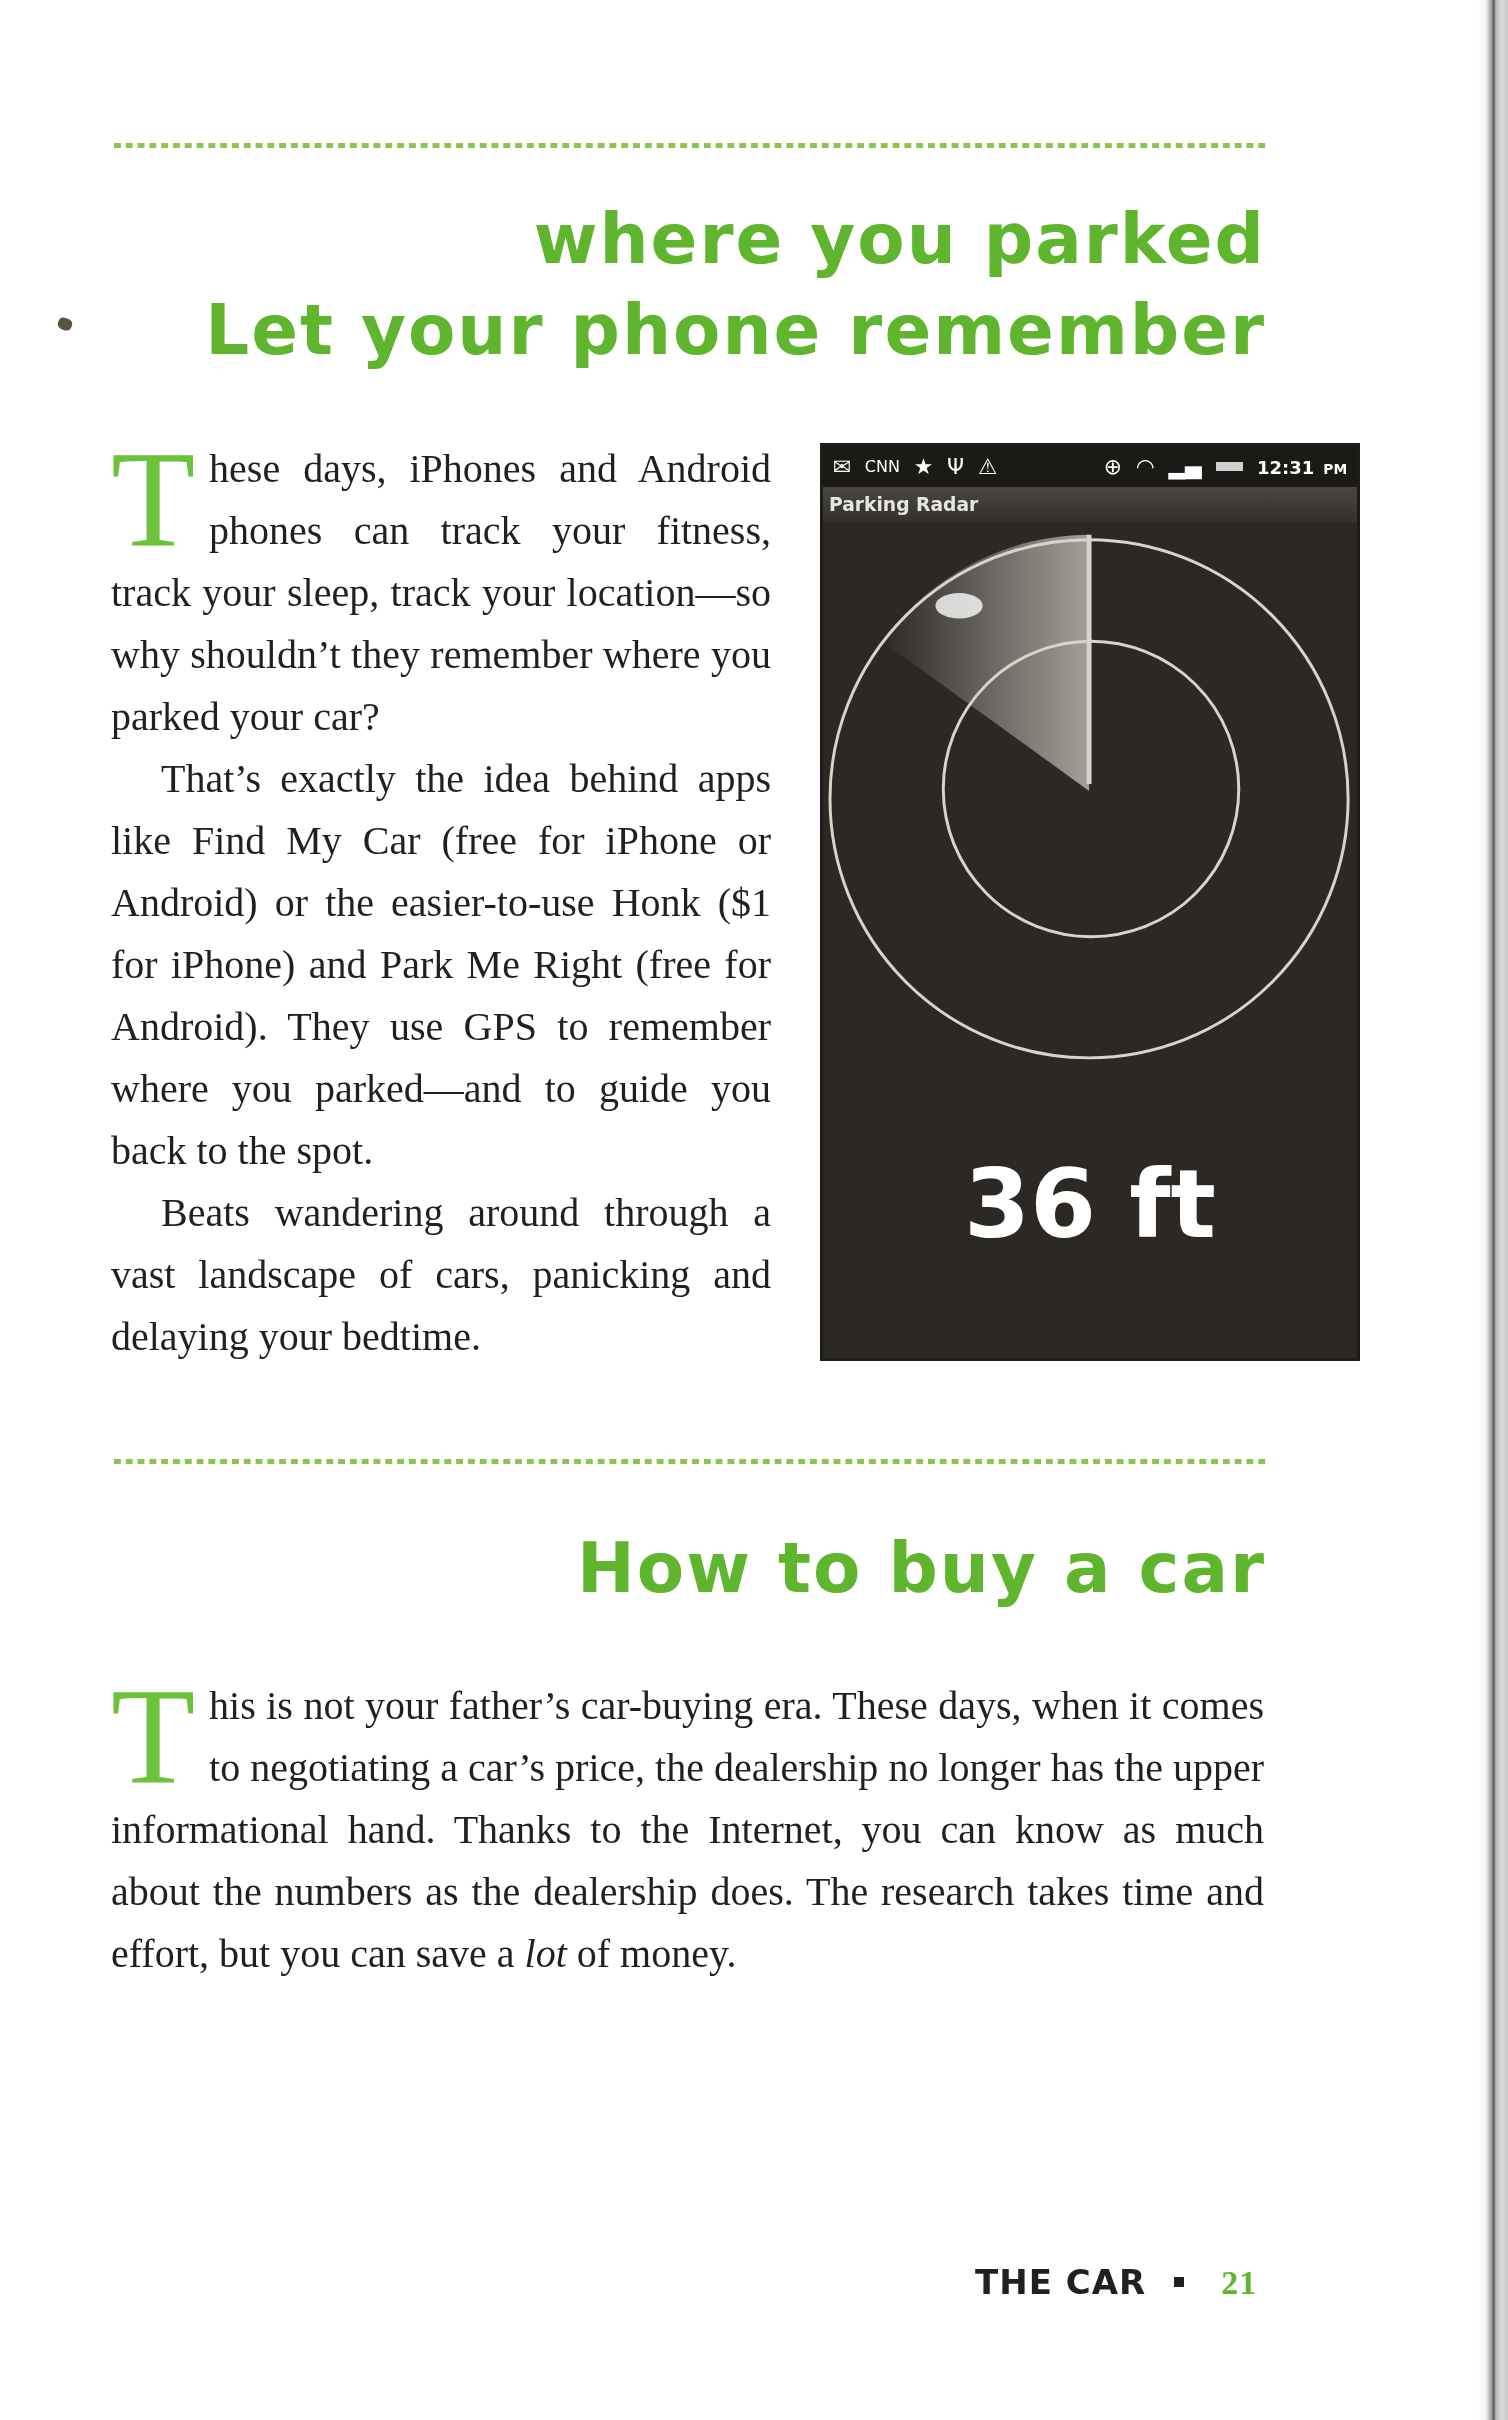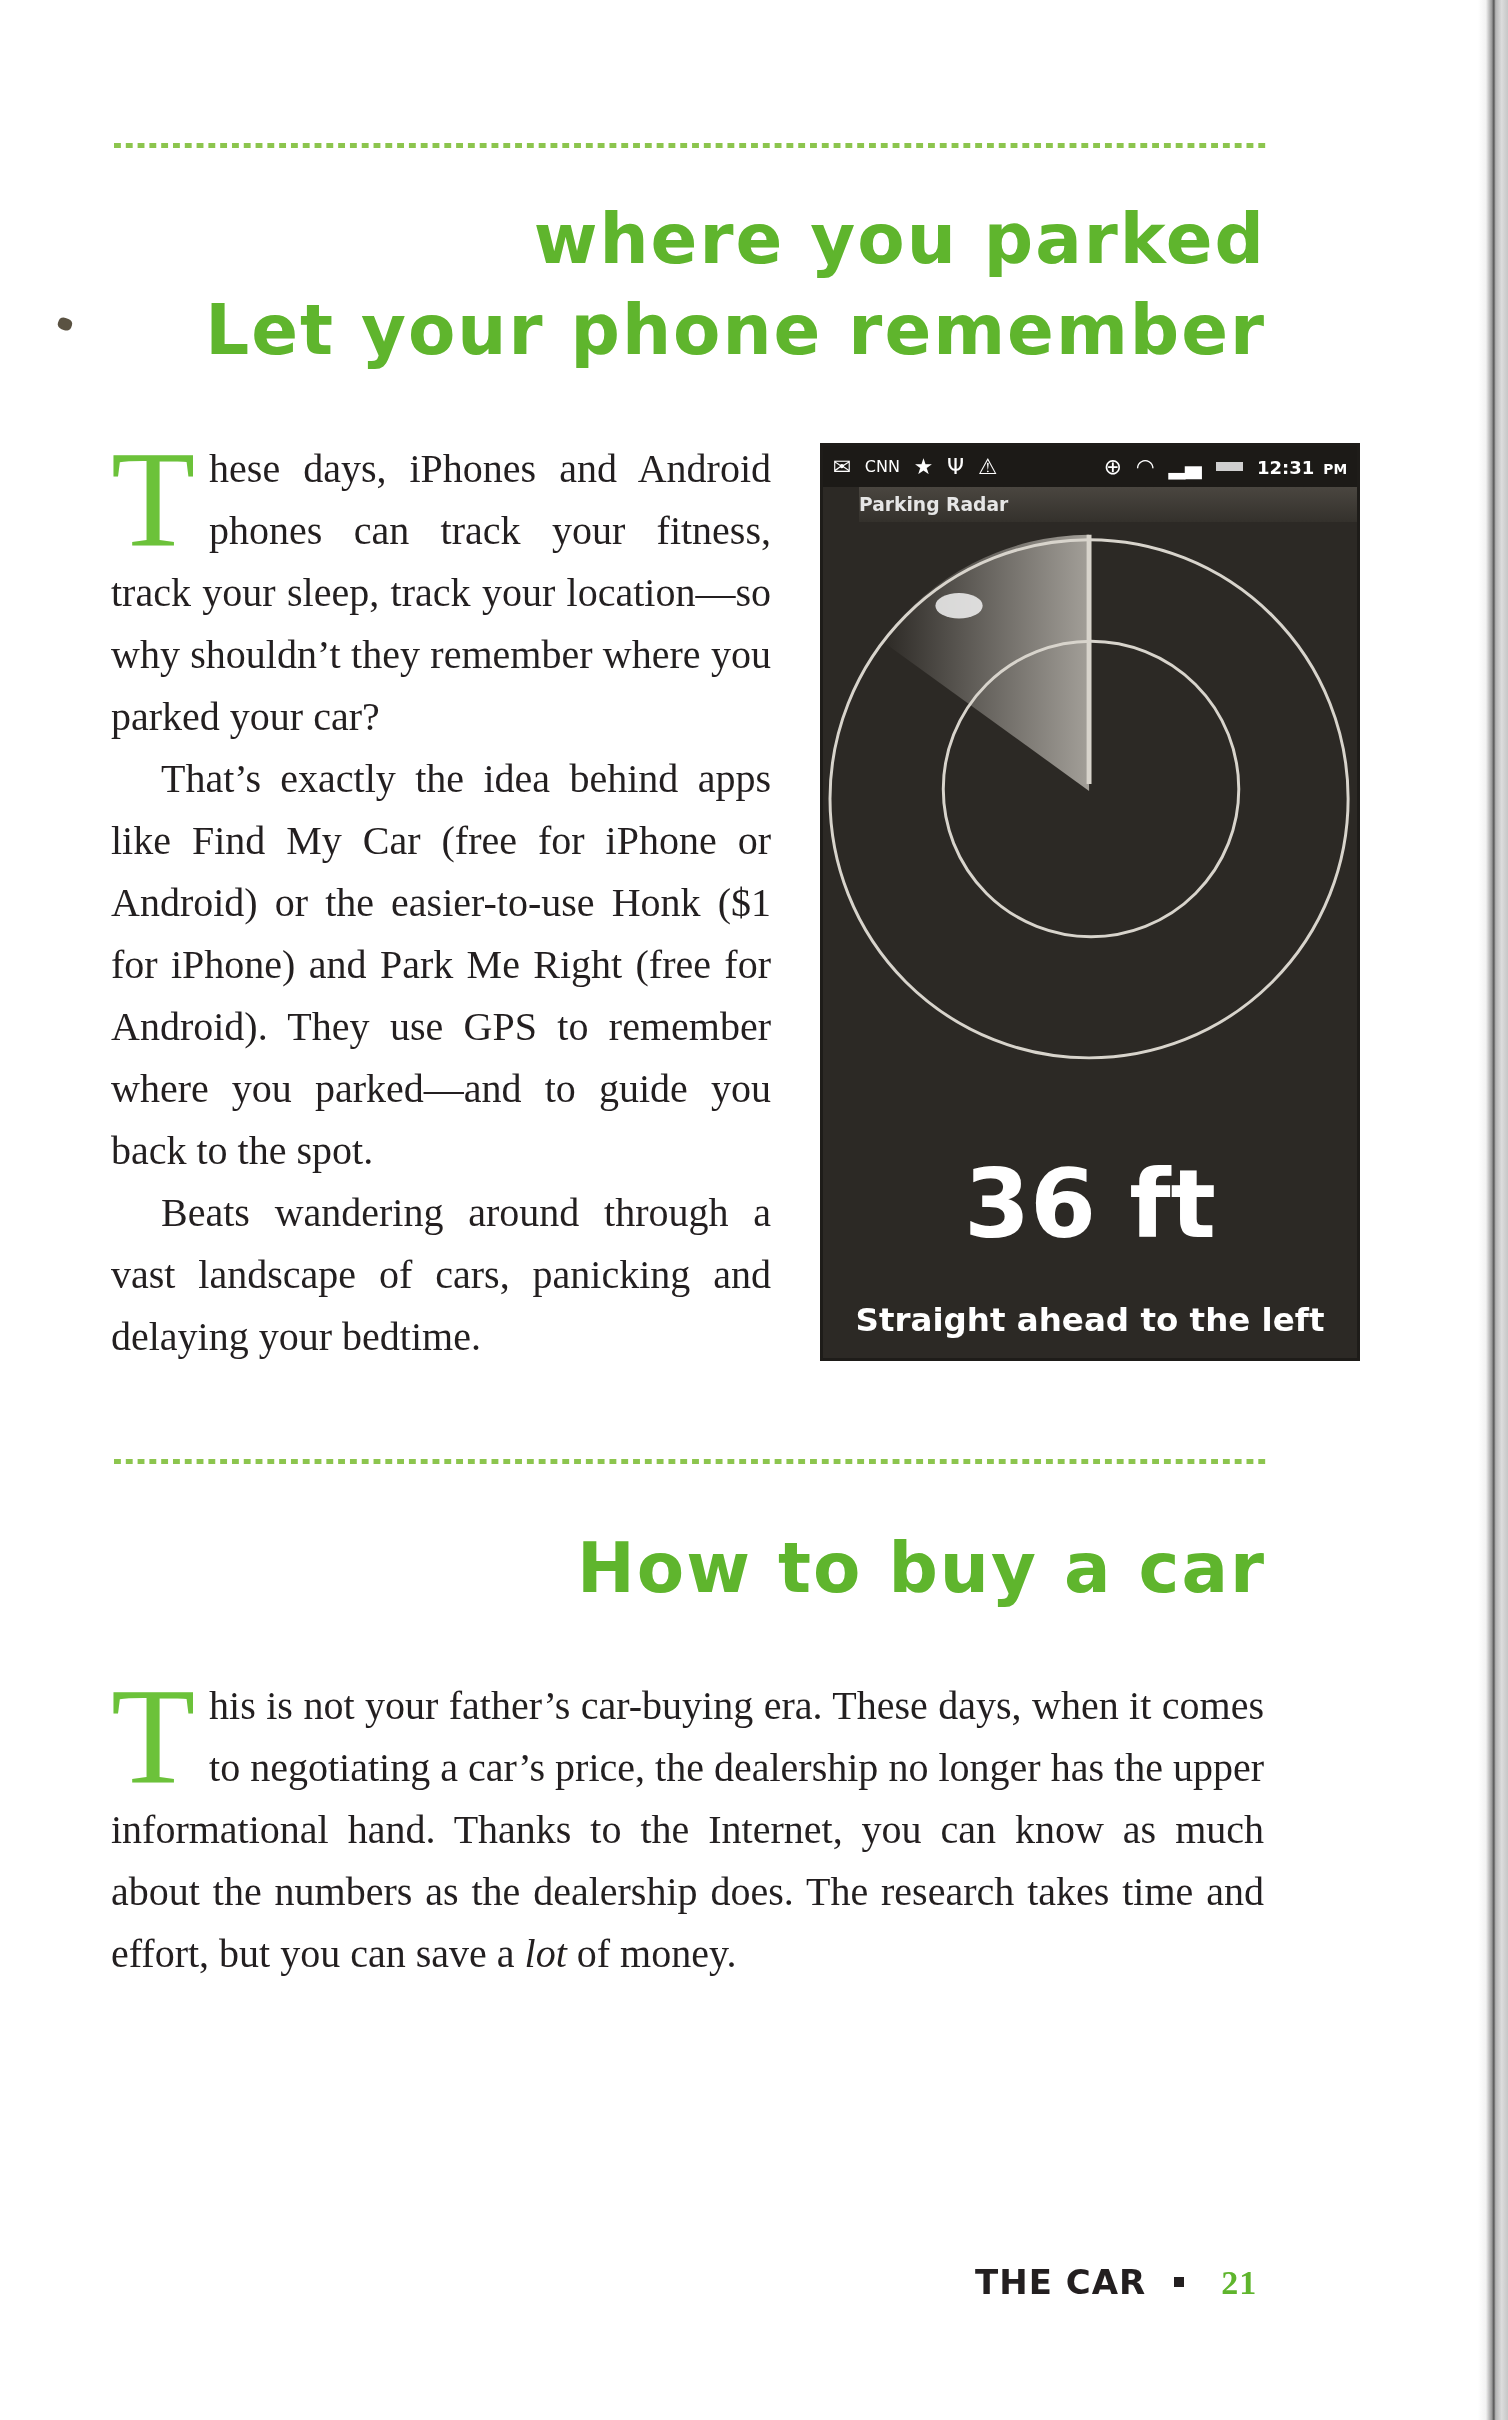--- a/index.html
+++ b/index.html
@@ -35,22 +35,22 @@
       font-family:"DejaVu Sans","Liberation Sans",sans-serif; color:#fff;
     }
     .statusbar {
       height:41px; background:#1c1a17; display:flex; align-items:center; padding:0 9.9px;
       gap:13.8px; font-size:21.7px;
     }
     .statusbar .spacer { flex:1; }
     .statusbar .time { font-weight:bold; font-size:18px; }
     .statusbar .ampm { font-size:13.8px; font-weight:bold; margin-left:9px; }
     .app-title {
-      height:35px; line-height:35px; padding-left:0; font-size:18.7px; font-weight:bold;
-      color:#e6e6e6; background:linear-gradient(#4a4640,#34312c);margin-left:36px;
+      height:35px; line-height:35px; padding-left:6px; font-size:18.7px; font-weight:bold;
+      color:#e6e6e6; background:linear-gradient(#4a4640,#34312c);
     }
     .radar { position:absolute; left:0; top:77px; }
     .distance {
       position:absolute; left:0; right:0; top:709px; text-align:center;
       font-size:95px; font-weight:bold; line-height:99px;
     }
     .direction {
       position:absolute; left:0; right:0; top:855px; text-align:center;
       font-size:32.5px; font-weight:bold; line-height:39px;
     }
@@ -106,21 +106,20 @@
         <stop offset="1" stop-color="#e8e4dc" stop-opacity="0.9"></stop>
       </linearGradient>
     </defs>
     <path d="M270 272 L270 12 A260 260 0 0 0 60 120 Z" fill="url(#sweepfade)" opacity="0.7"></path>
     <ellipse cx="138" cy="84" rx="24" ry="13" fill="#f2f2f2" opacity="0.85"></ellipse>
     <line x1="270" y1="12" x2="270" y2="265" stroke="#d8d4cc" stroke-width="5"></line>
     <circle cx="270" cy="280" r="263" fill="none" stroke="#d8d4cc" stroke-width="3"></circle>
     <circle cx="272" cy="270" r="150" fill="none" stroke="#d8d4cc" stroke-width="3"></circle>
   </svg>
   <div class="distance">36 ft</div>
-  <div class="direction">Straight ahead to the left</div>
 </div>
 
 <div class="divider" style="top:1459px;"></div>
 <div class="headline" style="top:1523px;">How to buy a car</div>
 
 <div class="body-text" style="left:111px; top:1675px; width:1153px;">
   <p><span class="dropcap">T</span><span>his is not your father’s car-buying era. These days, when it comes to negotiating a car’s price, the dealership no longer has the upper informational hand. Thanks to the Internet, you can know as much about the numbers as the dealership does. The research takes time and effort, but you can save a </span><em>lot</em><span> of money.</span></p>
 </div>
 
 <div class="footer">

